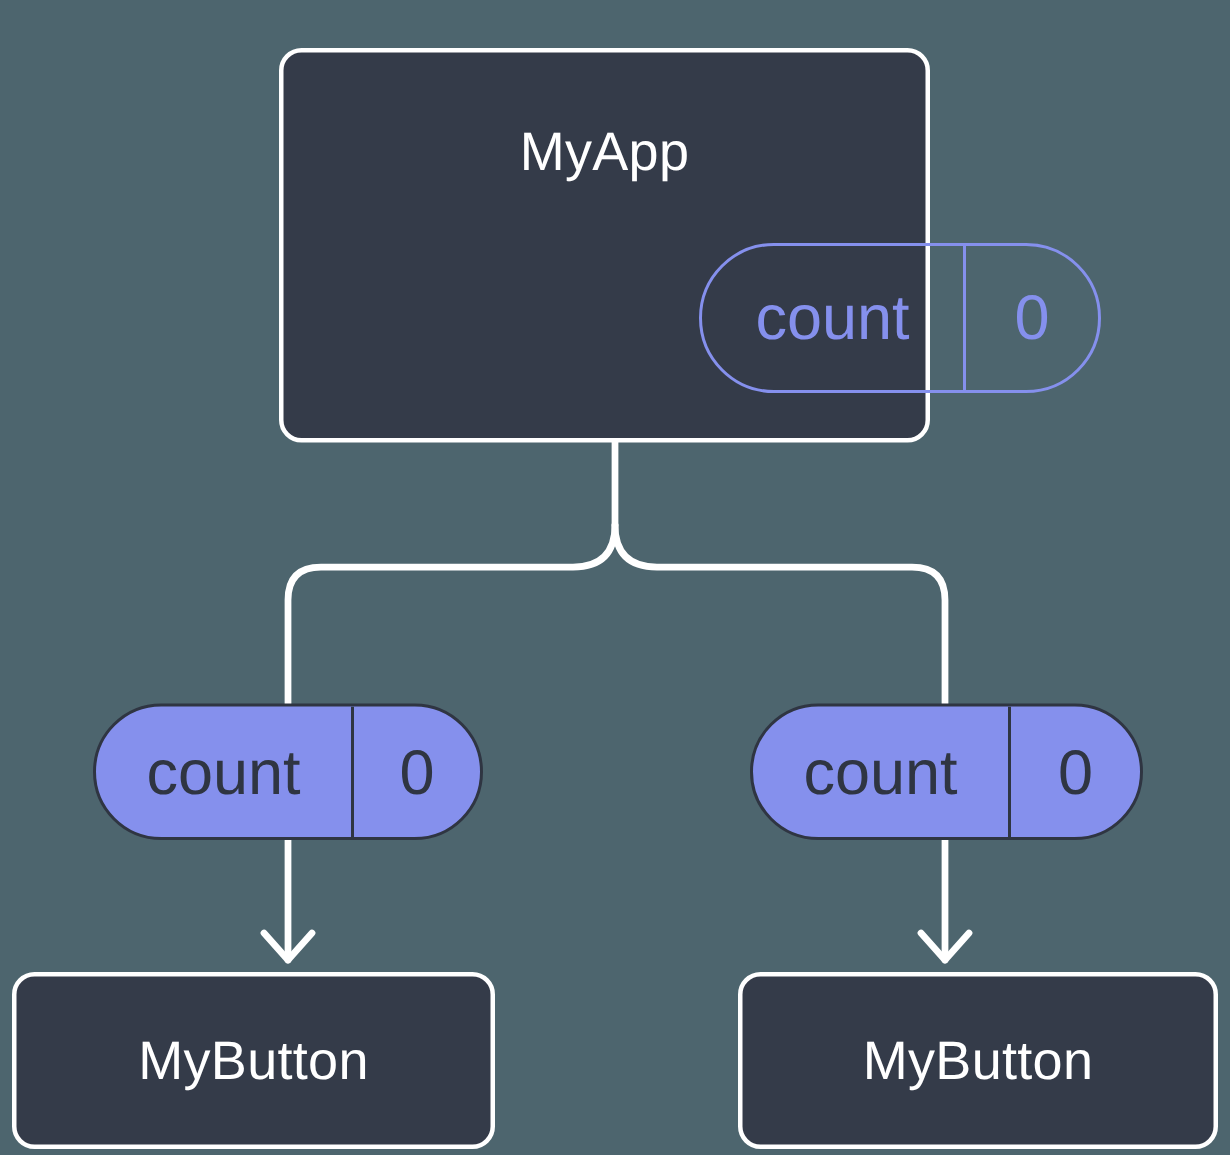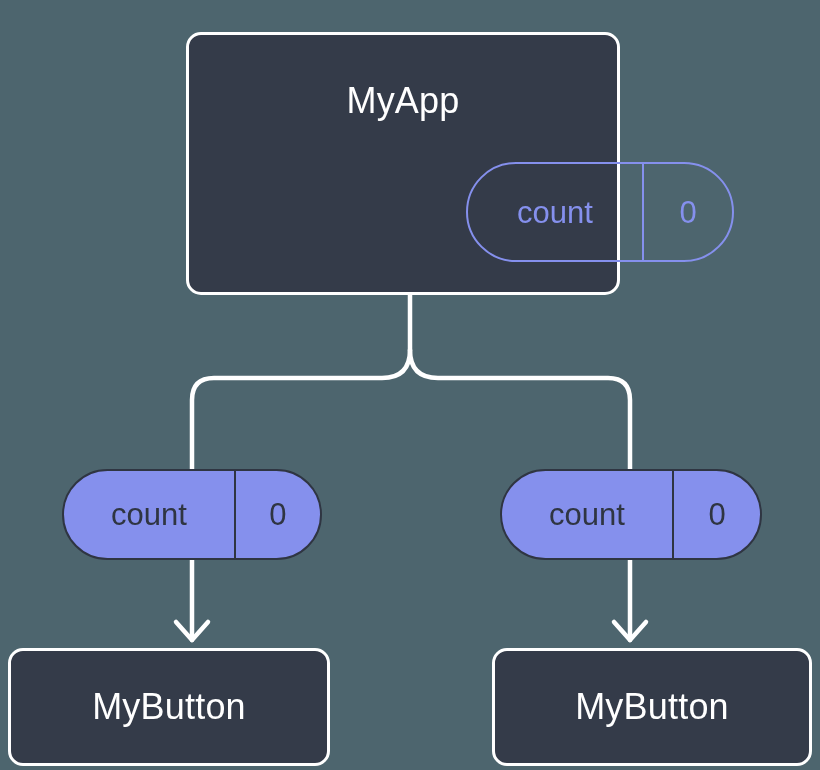--- a/index.html
+++ b/index.html
@@ -74,21 +74,21 @@
     border-radius: 999px;
     display: flex;
     align-items: stretch;
     overflow: hidden;
   }
   .pill .pill-key,
   .pill .pill-val {
     display: flex;
     align-items: center;
     justify-content: center;
-    font-size: 31px;
+    font-size: 42px;
     line-height: 1;
     white-space: nowrap;
   }
 
   
   .pill--outline {
     background: transparent;
     border: 2px solid #8590ed;
   }
   .pill--outline .pill-key,

